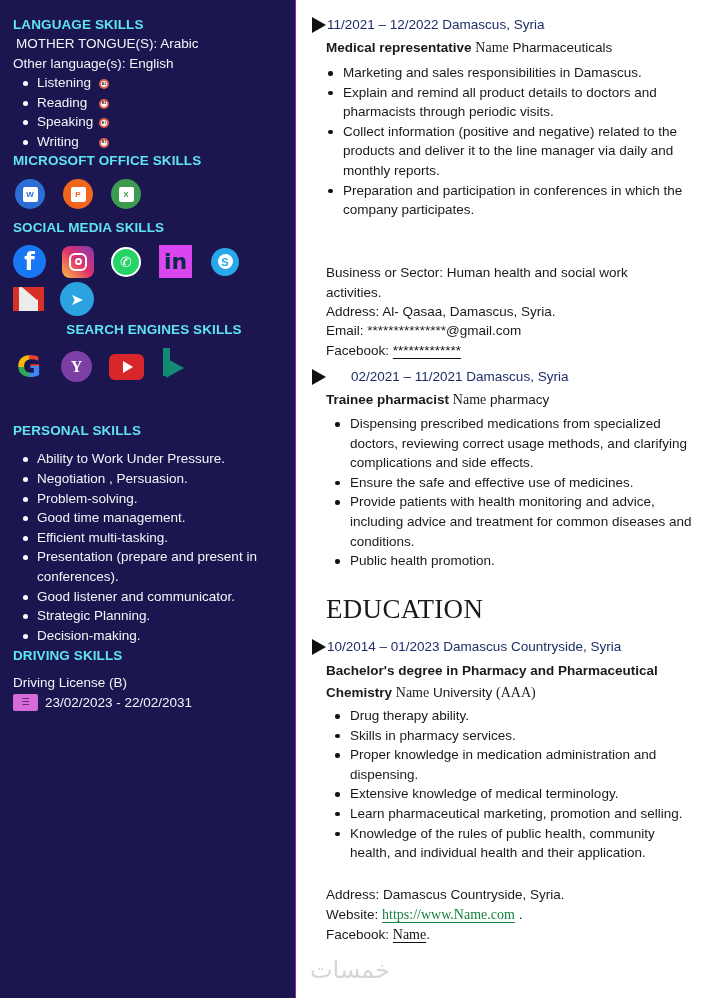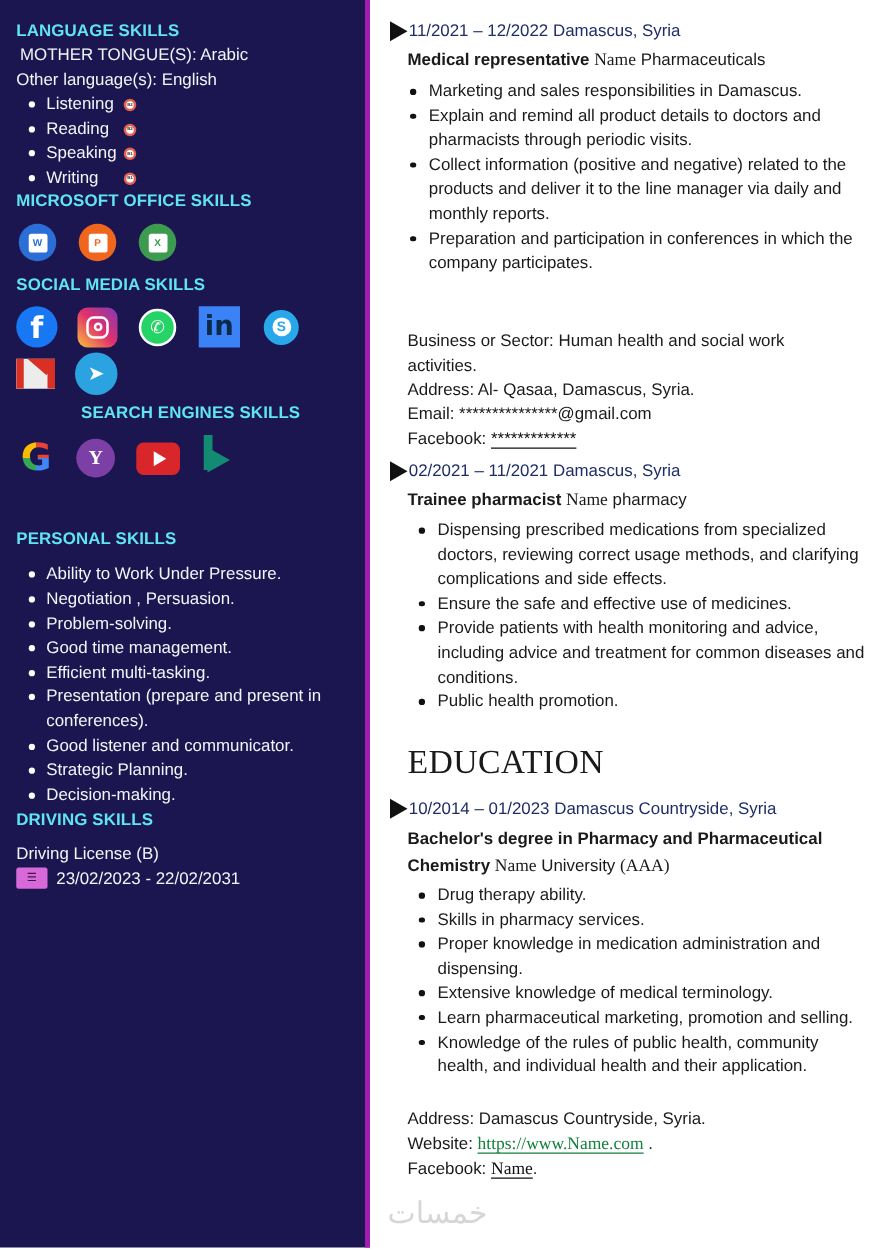--- a/index.html
+++ b/index.html
@@ -2,21 +2,21 @@
 <html><head>
   <meta charset="utf-8">
   <style>
     * { box-sizing: border-box; margin: 0; padding: 0; }
     html, body { width: 706px; height: 1000px; background: #ffffff; overflow: hidden; }
     body { position: relative; font-family: "Liberation Sans", "DejaVu Sans", sans-serif; color: #1a1a1a; }
 
     
     .sidebar {
       position: absolute; left: 0; top: 0; width: 296px; height: 998px;
-      background: #1b1650; border-right: 4px solid #a21caf; color: #ffffff;
+      background: #1b1650; border-right: 1px solid #a21caf; color: #ffffff;
       padding: 16px 0 0 13px;
     }
     .sb-heading {
       color: #5fe4f0; font-weight: 700; font-size: 13.5px; letter-spacing: 0.1px;
       line-height: 18px;
     }
     .sb-text { font-size: 13.5px; line-height: 19.5px; color: #f4f4f8; }
     .sb-list { list-style: none; padding-left: 8px; }
     .sb-list li { font-size: 13.5px; line-height: 19.6px; color: #f4f4f8; position: relative; padding-left: 16px; }
     .sb-list li::before { content: ""; position: absolute; left: 2px; top: 8px; width: 5px; height: 5px; border-radius: 50%; background: #ffffff; }
@@ -91,21 +91,21 @@
     <span class="app-icon" style="width:33px;height:33px;background:#1877f2;font-size:24px;font-family:'DejaVu Sans',sans-serif;">f</span>
     <span style="width:16px;"></span>
     <span class="app-icon" style="width:32px;height:32px;border-radius:8px;background:linear-gradient(45deg,#f9c23c,#e1306c 50%,#833ab4);">
       <span style="width:18px;height:18px;border:2.5px solid #fff;border-radius:6px;display:inline-flex;align-items:center;justify-content:center;">
           <span style="width:7px;height:7px;border:2px solid #fff;border-radius:50%;"></span>
         </span>
     </span>
     <span style="width:17px;"></span>
     <span class="app-icon" style="width:30px;height:30px;background:#25d366;border:2px solid #fff;font-size:14px;">✆</span>
     <span style="width:18px;"></span>
-    <span style="width:33px;height:33px;background:#3b82f6;display:inline-flex;align-items:center;justify-content:center;color:#0b2a4a;font-weight:700;font-size:22px;font-family:'DejaVu Sans',sans-serif;">in</span>
+    <span style="width:33px;height:33px;background:#d946ef;display:inline-flex;align-items:center;justify-content:center;color:#0b2a4a;font-weight:700;font-size:22px;font-family:'DejaVu Sans',sans-serif;">in</span>
     <span style="width:19px;"></span>
     <span class="app-icon" style="width:28px;height:28px;background:#28a8ea;">
         <span style="width:15px;height:15px;background:#fff;border-radius:50%;color:#28a8ea;font-size:11px;display:inline-flex;align-items:center;justify-content:center;">S</span>
       </span>
   </div>
   <div class="icon-row" style="margin-top:4px;">
     <span style="width:31px;height:24px;background:#ececec;position:relative;display:inline-block;overflow:hidden;">
       <span style="position:absolute;left:0;top:0;width:6px;height:24px;background:#d93025;"></span>
       <span style="position:absolute;right:0;top:0;width:6px;height:24px;background:#d93025;"></span>
       <span style="position:absolute;left:2px;top:-6px;width:14px;height:22px;background:#d93025;transform:skewX(30deg) rotate(-30deg);transform-origin:top left;"></span>
@@ -165,21 +165,21 @@
   <li>Collect information (positive and negative) related to the products and deliver it to the line manager via daily and monthly reports.</li>
   <li>Preparation and participation in conferences in which the company participates.</li>
 </ul>
 <div class="plain" style="left:326px; top:263px; width:340px;">Business or Sector: Human health and social work activities.</div>
 <div class="plain" style="left:326px; top:302px;">Address: Al- Qasaa, Damascus, Syria.</div>
 <div class="plain" style="left:326px; top:321px;">Email: ***************@gmail.com</div>
 <div class="plain" style="left:326px; top:341px;">
   <span>Facebook: </span><a class="u" style="color:#111;">*************</a>
 </div>
 
-<div class="date-line" style="left:312px; top:368px;">
+<div class="date-line" style="left:312px; top:368px;gap:24px;">
   <span class="arrow"></span>
   <span>02/2021 – 11/2021 Damascus, Syria</span>
 </div>
 <div class="title-line" style="left:326px; top:391px;">
   <b>Trainee pharmacist</b>
   <span class="serif">Name</span><span> pharmacy</span>
 </div>
 <ul class="bul" style="left:333px; top:414px; width:360px;">
   <li>Dispensing prescribed medications from specialized doctors, reviewing correct usage methods, and clarifying complications and side effects.</li>
   <li>Ensure the safe and effective use of medicines.</li>

